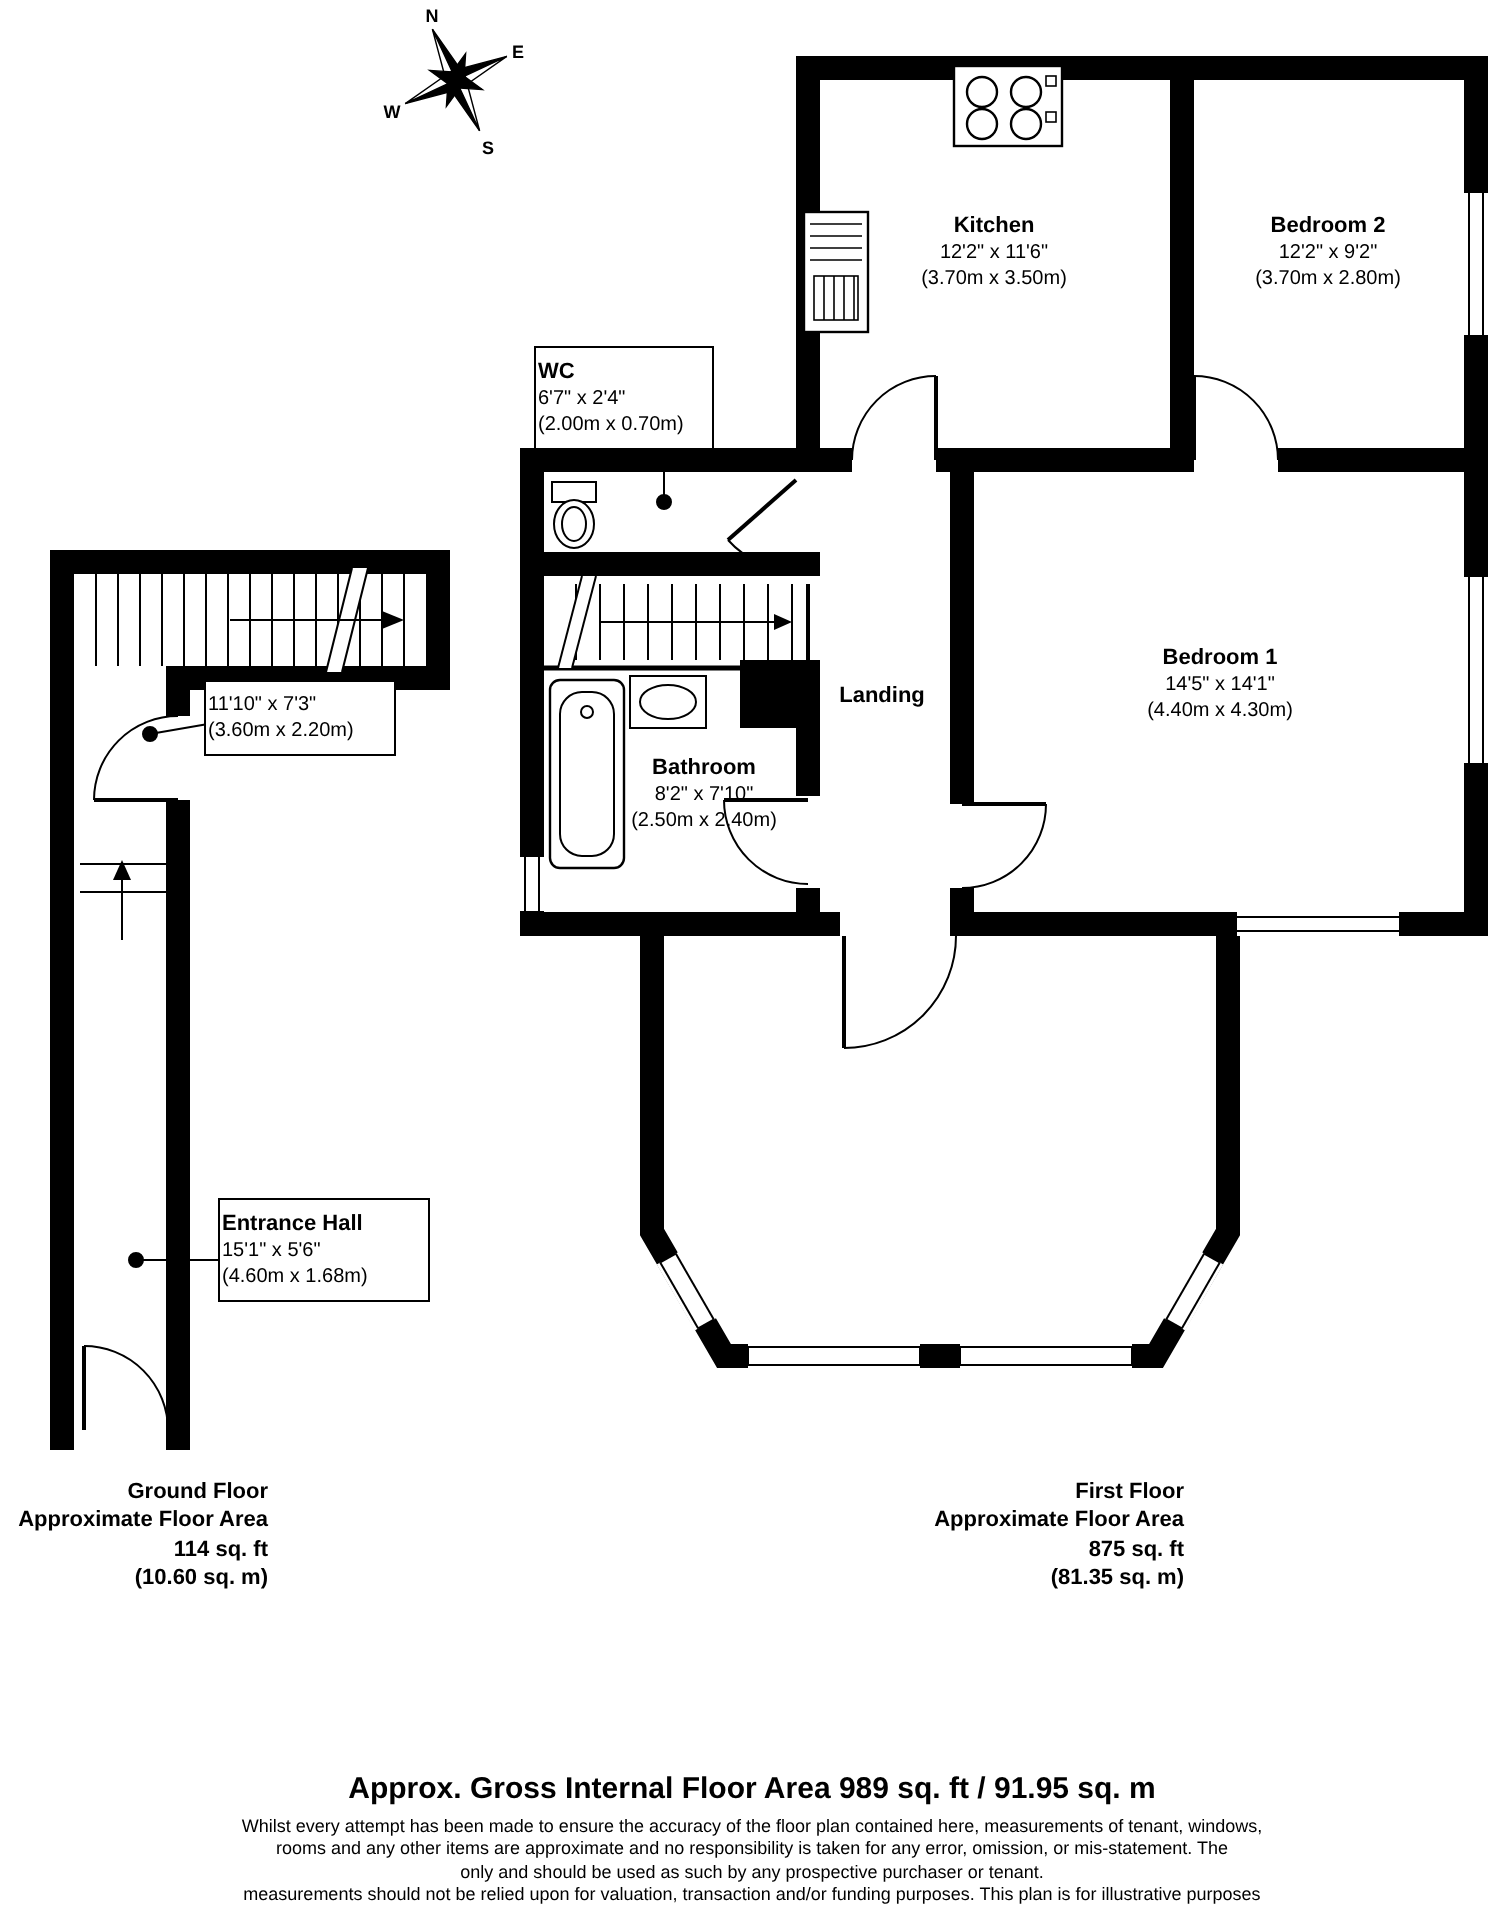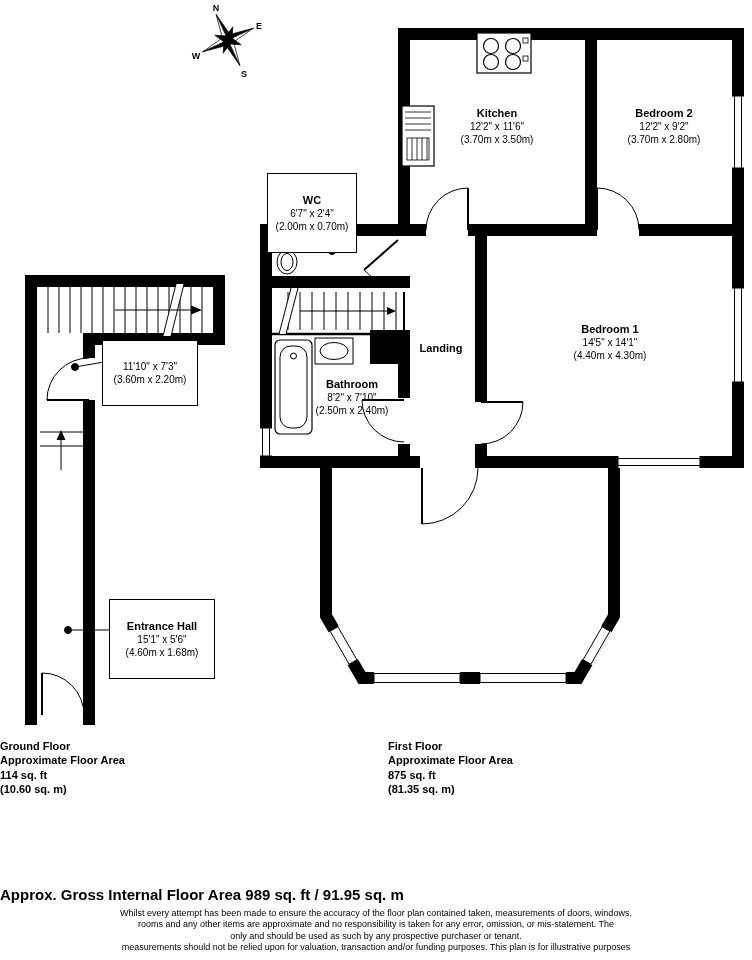--- a/index.html
+++ b/index.html
@@ -2,24 +2,24 @@
 <html><head>
 <meta charset="utf-8">
 <style>
   *{box-sizing:border-box}
   body{margin:0;background:#fff;font-family:"Liberation Sans","DejaVu Sans",sans-serif;color:#000}
   .plan{position:relative;width:752px;height:960px;background:#fff;overflow:hidden}
   .plan svg{position:absolute;left:0;top:0}
   .lbl{position:absolute;text-align:center;line-height:1.3}
   .nm{font-weight:bold;font-size:11px;white-space:nowrap}
   .dm{font-size:10px;white-space:nowrap}
-  .box{position:absolute;background:#fff;border:1px solid #000;text-align:center;line-height:1.3;padding:19px 1px;z-index:3}
+  .box{position:absolute;background:#fff;border:1px solid #000;line-height:1.3;padding:5px 1px;z-index:3}
   .lbl{z-index:2}
-  .summary{position:absolute;text-align:left;font-weight:bold;font-size:11px;line-height:1.3}
-  .title{position:absolute;left:0;width:752px;text-align:left;font-weight:bold;font-size:15px}
+  .summary{position:absolute;text-align:right;font-weight:bold;font-size:11px;line-height:1.3}
+  .title{position:absolute;left:0;width:752px;text-align:center;font-weight:bold;font-size:15px}
   .disc{position:absolute;left:0;width:752px;text-align:center;font-size:9px;line-height:1.25}
 </style>
 </head>
 <body>
 
 <div class="plan">
 
   <svg width="752" height="960" viewBox="0 0 752 960">
 
     <g stroke="#000" stroke-width="0.7">
@@ -264,19 +264,19 @@
   <div class="summary" style="left:388px;top:739px;width:204px">
     <div>First Floor</div>
     <div>Approximate Floor Area</div>
     <div>875 sq. ft</div>
     <div>(81.35 sq. m)</div>
   </div>
 
   <div class="title" style="top:886px">Approx. Gross Internal Floor Area 989 sq. ft / 91.95 sq. m</div>
 
   <div class="disc" style="top:908px">
-    <div>Whilst every attempt has been made to ensure the accuracy of the floor plan contained taken, measurements of doors, windows,</div>
+    <div>Whilst every attempt has been made to ensure the accuracy of the floor plan contained here, measurements of tenant, windows,</div>
     <div>rooms and any other items are approximate and no responsibility is taken for any error, omission, or mis-statement. The</div>
     <div>only and should be used as such by any prospective purchaser or tenant.</div>
     <div>measurements should not be relied upon for valuation, transaction and/or funding purposes. This plan is for illustrative purposes</div>
   </div>
 
 </div>
 
 </body></html>

